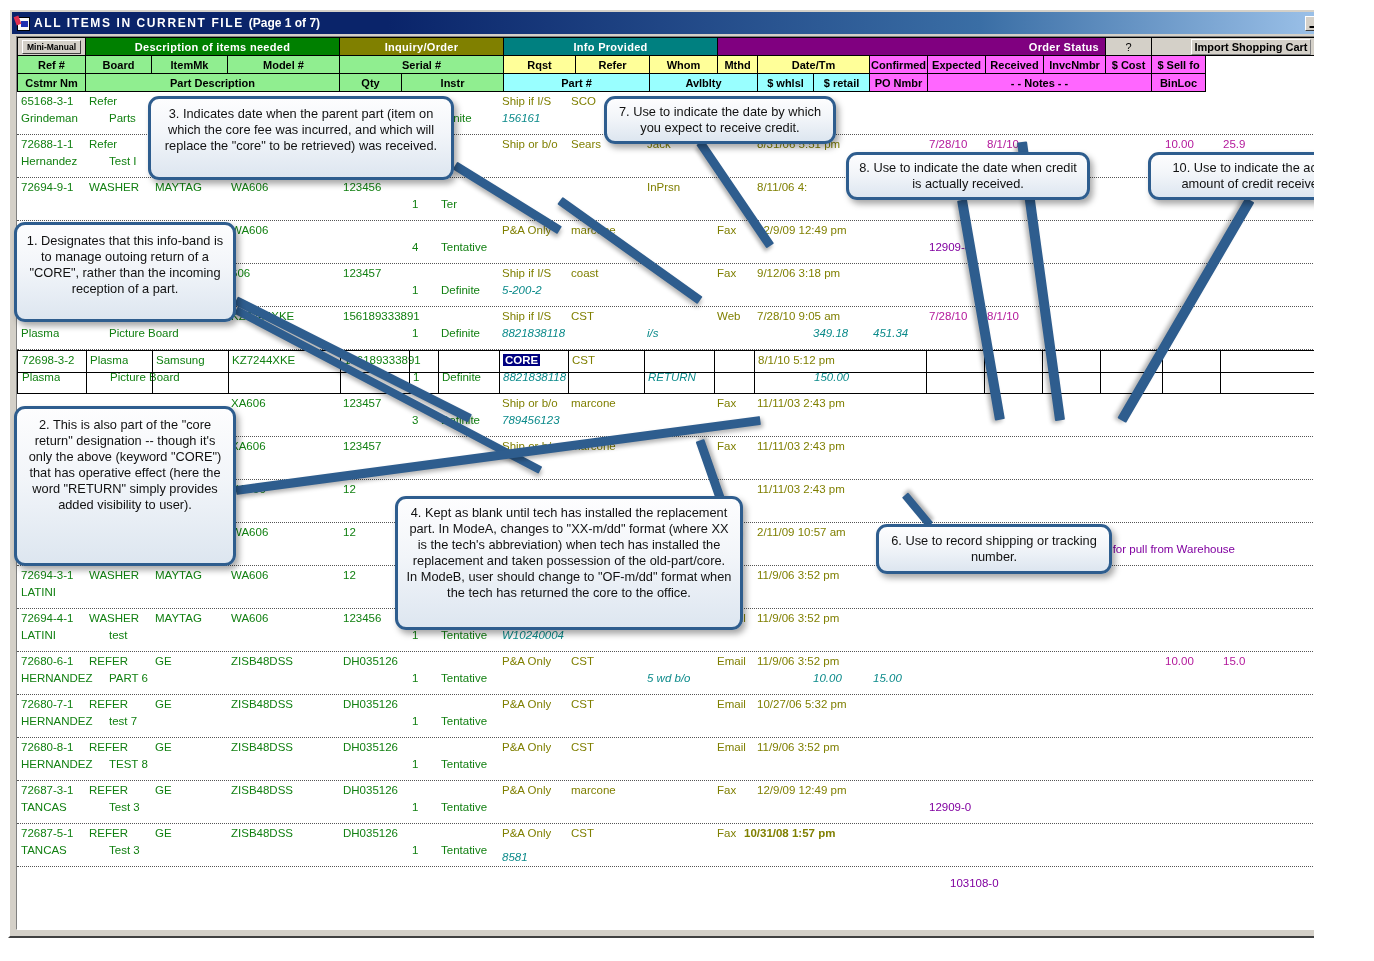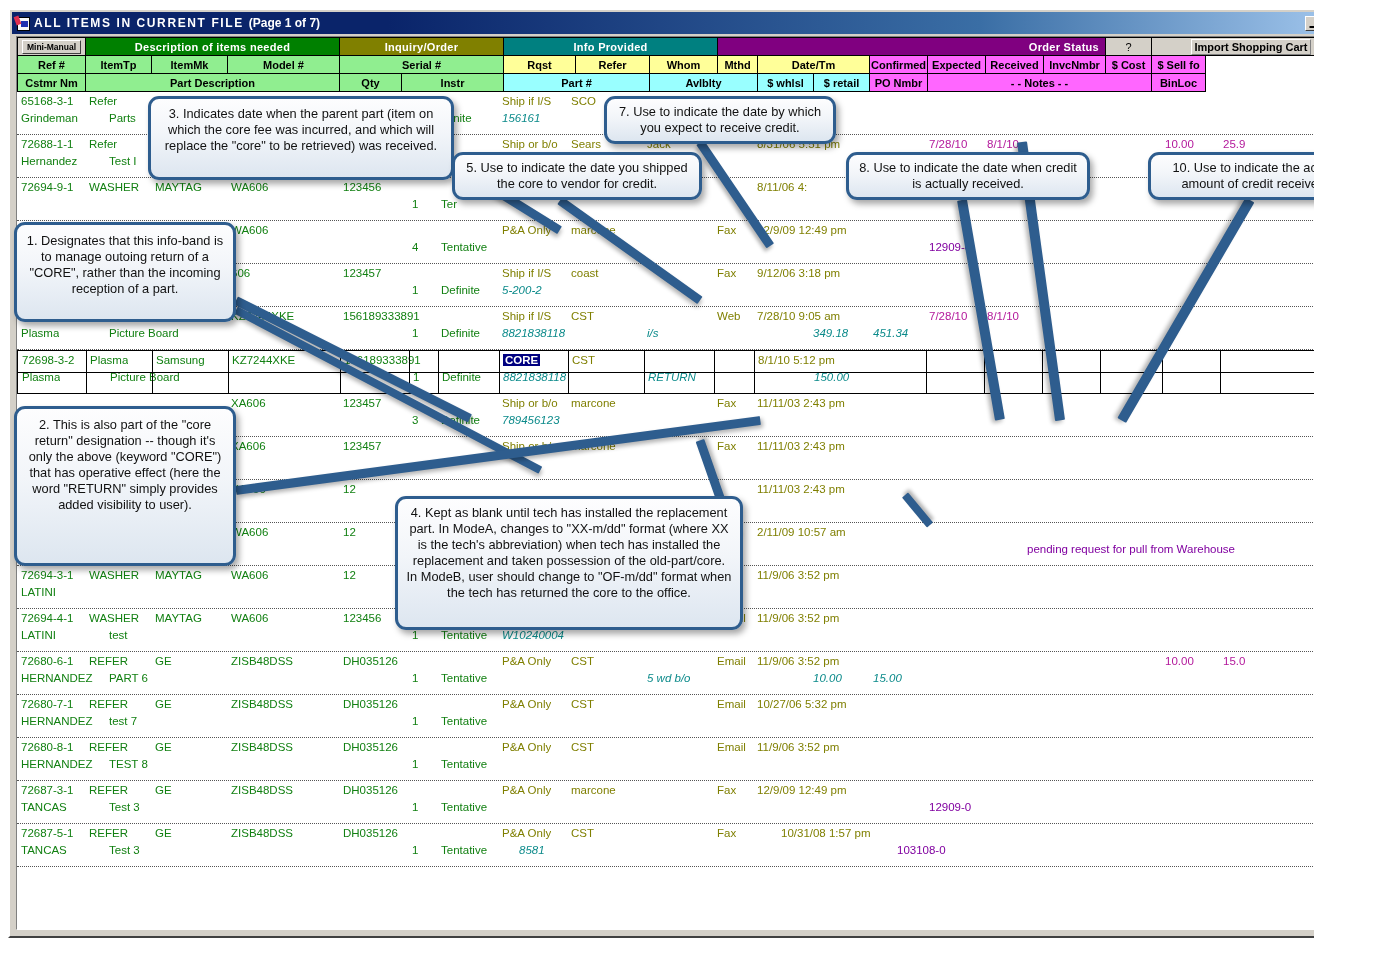--- a/index.html
+++ b/index.html
@@ -148,21 +148,21 @@
             <td class="band green" colspan="3">Description of items needed</td>
             <td class="band olive" colspan="3">Inquiry/Order</td>
             <td class="band teal" colspan="3">Info Provided</td>
             <td class="band purple" colspan="7">Order Status</td>
             <td class="qmark">?</td>
             <td class="impcart" colspan="2"><span>Import Shopping Cart</span></td>
           </tr>
 
           <tr>
             <td class="sub g">Ref #</td>
-            <td class="sub g">ItemTp</td>
+            <td class="sub g">Board</td>
             <td class="sub g">ItemMk</td>
             <td class="sub g">Model #</td>
             <td class="sub g" colspan="3">Serial #</td>
             <td class="sub y">Rqst</td>
             <td class="sub y">Refer</td>
             <td class="sub y">Whom</td>
             <td class="sub y">Mthd</td>
             <td class="sub y" colspan="2">Date/Tm</td>
             <td class="sub m">Confirmed</td>
             <td class="sub m">Expected</td>
@@ -432,27 +432,27 @@
             </div>
             <div class="row">
               <div class="cell l1 c-green" style="left: 4px;">72687-5-1</div>
               <div class="cell l1 c-green" style="left: 72px;">REFER</div>
               <div class="cell l1 c-green" style="left: 138px;">GE</div>
               <div class="cell l1 c-green" style="left: 214px;">ZISB48DSS</div>
               <div class="cell l1 c-green" style="left: 326px;">DH035126</div>
               <div class="cell l1 c-olive" style="left: 485px;">P&amp;A Only</div>
               <div class="cell l1 c-olive" style="left: 554px;">CST</div>
               <div class="cell l1 c-olive" style="left: 700px;">Fax</div>
-              <div class="cell l1 c-olive" style="left: 764px;">10/31/08 1:57 pm</div>
+              <div class="cell l1 c-olive" style="left: 727px; font-weight: bold;">10/31/08 1:57 pm</div>
               <div class="cell l2 c-green" style="left: 4px;">TANCAS</div>
               <div class="cell l2 c-green" style="left: 92px;">Test 3</div>
               <div class="cell l2 c-green" style="left: 395px;">1</div>
               <div class="cell l2 c-green" style="left: 424px;">Tentative</div>
-              <div class="cell l2 c-teal" style="left: 502px;">8581</div>
-              <div class="cell l2 c-pur" style="left: 880px;">103108-0</div>
+              <div class="cell l2 c-teal" style="left: 485px; margin-top: 7px;">8581</div>
+              <div class="cell l2 c-pur" style="left: 933px; margin-top: 33px;">103108-0</div>
             </div>
           </div>
     </div>
 
   </div>
   </div>
 
   <div id="tails">
       <div class="tail" style="left: 455px; top: 160.5px; width: 123.491px; height: 9px; transform: rotate(31.7595deg);"></div>
       <div class="tail" style="left: 236px; top: 295.5px; width: 262.069px; height: 9px; transform: rotate(26.7606deg);"></div>
@@ -464,26 +464,26 @@
       <div class="tail" style="left: 1250px; top: 195px; width: 254.527px; height: 10px; transform: rotate(120.192deg);"></div>
       <div class="tail" style="left: 236px; top: 485.5px; width: 528.655px; height: 9px; transform: rotate(-7.60897deg);"></div>
       <div class="tail" style="left: 735px; top: 535.5px; width: 105.948px; height: 9px; transform: rotate(-109.29deg);"></div>
       <div class="tail" style="left: 930px; top: 521px; width: 39.0512px; height: 8px; transform: rotate(-129.806deg);"></div>
     </div>
 
   <div class="callout" style="left:148px;top:96px;width:306px;height:84px;padding-top:7px;">3.  Indicates date when the parent part (item on which the core fee was incurred, and which will replace the "core" to be retrieved) was received.</div>
 
   <div class="callout" style="left:14px;top:222px;width:222px;height:100px;padding-top:8px;">1.  Designates that this info-band is to manage outoing return of a "CORE", rather than the incoming reception of a part.</div>
 
-  <div class="callout" style="left:452px;top:152px;width:250px;height:48px;padding-top:5px;">5.  Use to indicate the date you shipped the core to vendor for credit.</div>
 
   <div class="callout" style="left:604px;top:96px;width:232px;height:48px;padding-top:5px;">7.  Use to indicate the date by which you expect to receive credit.</div>
 
   <div class="callout" style="left:846px;top:152px;width:244px;height:48px;padding-top:5px;">8.  Use to indicate the date when credit is actually received.</div>
 
 
   <div class="callout" style="left:1148px;top:152px;width:214px;height:48px;padding-top:5px;">10.  Use to indicate the actual amount of credit received.</div>
 
   <div class="callout" style="left:14px;top:406px;width:222px;height:160px;padding-top:8px;">2.  This is also part of the "core return" designation -- though it's only the above (keyword "CORE") that has operative effect (here the word "RETURN" simply provides added visibility to user).</div>
 
   <div class="callout" style="left:395px;top:496px;width:348px;height:134px;padding-top:6px;">4.  Kept as blank until tech has installed the replacement part.  In ModeA, changes to "XX-m/dd" format (where XX is the tech's abbreviation) when tech has installed the replacement and taken possession of the old-part/core.  In ModeB, user should change to "OF-m/dd" format when the tech has returned the core to the office.</div>
 
+  <div class="callout" style="left:876px;top:524px;width:236px;height:50px;padding-top:6px;">6.  Use to record shipping or tracking number.</div>
 </div>
 
 </body></html>

